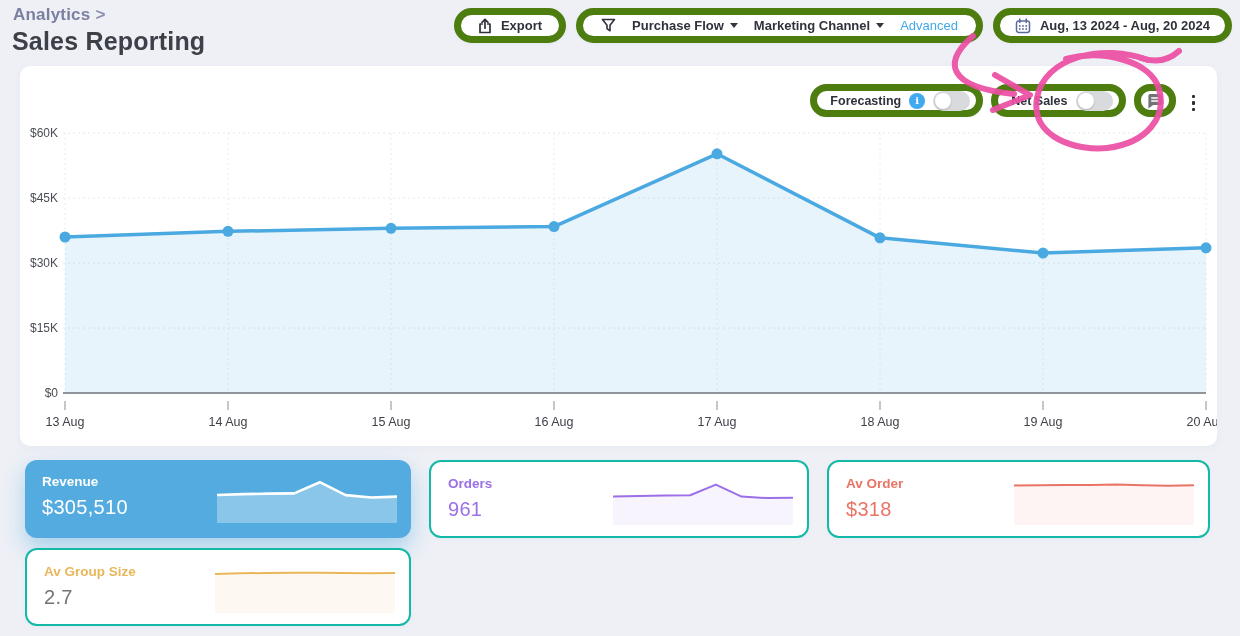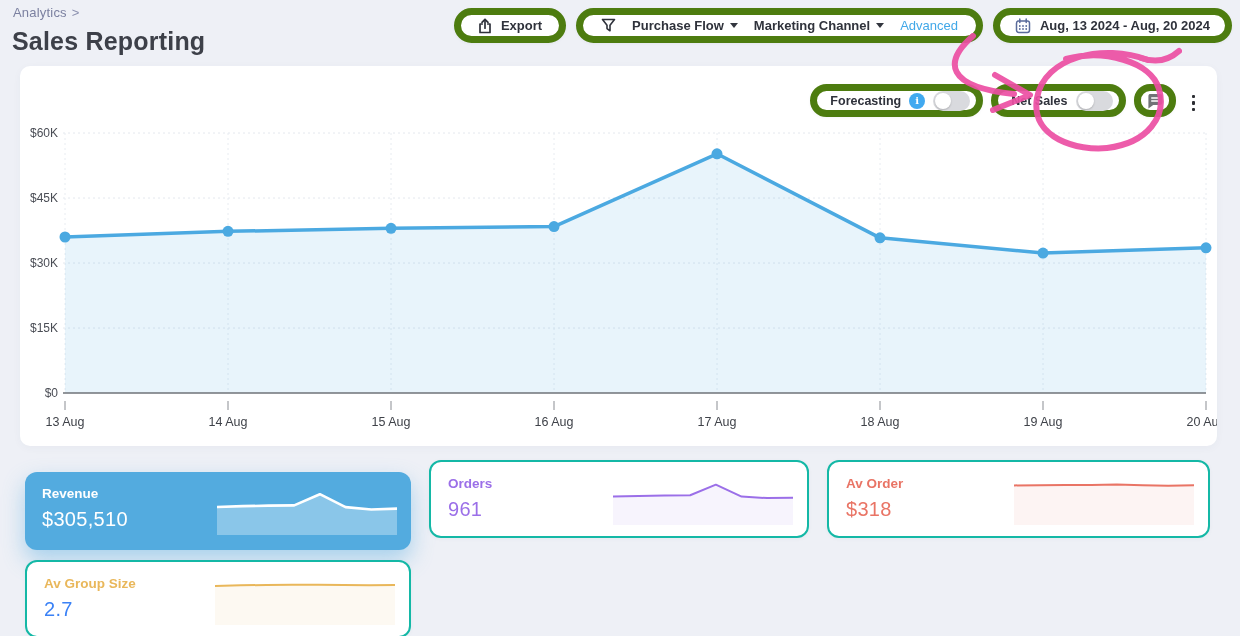--- a/index.html
+++ b/index.html
@@ -1,21 +1,21 @@
 <!DOCTYPE html>
 <html><head>
 <meta charset="utf-8">
 <style>
   * { margin:0; padding:0; box-sizing:border-box; }
   html,body { width:1240px; height:636px; overflow:hidden; }
   body { font-family:"Liberation Sans", sans-serif; background:#eef0f6; position:relative; }
   .stage { position:absolute; inset:0; }
 
   
-  .breadcrumb { position:absolute; left:13px; top:5px; font-size:13px; font-weight:normal;
+  .breadcrumb { position:absolute; left:13px; top:5px; font-size:17px; font-weight:bold;
     color:#7b80a0; letter-spacing:.2px; cursor:pointer; }
   .breadcrumb .sep { margin-left:5px; color:#8a8fae; }
   .page-title { position:absolute; left:12px; top:27px; font-size:25px; font-weight:700;
     color:#3d4049; letter-spacing:.2px; }
 
   
   .toolbar { position:absolute; top:8px; right:8px; display:flex; align-items:center; gap:10px; }
   .pill { background:#fff; border:7px solid #4d7c0f; border-radius:18px; height:35px;
     display:flex; align-items:center; box-shadow:0 1px 3px rgba(60,70,110,.05);
     font-size:13px; font-weight:bold; color:#2f323b; }
@@ -181,21 +181,21 @@
       </button>
       <button class="kebab">
           <i></i>
           <i></i>
           <i></i>
         </button>
     </div>
   </div>
 
   <div class="cards" id="cards">
-      <div class="mcard selected" style="background: rgb(83, 171, 223); margin-top: 12px;">
+      <div class="mcard selected" style="background: rgb(83, 171, 223);">
         <div class="label" style="color: rgb(83, 171, 223);">Revenue</div>
         <div class="value" style="color: rgb(83, 171, 223);">$305,510</div>
         <svg class="spark" width="180" height="48" viewBox="0 0 180 48">
           <path d="M0,20 L25.714285714285715,19.133333333333333 L51.42857142857143,18.666666666666668 L77.14285714285714,18.4 L102.85714285714286,7.199999999999998 L128.57142857142858,20.133333333333333 L154.28571428571428,22.46666666666667 L180,21.666666666666664 L180,48 L0,48 Z" fill="rgba(255,255,255,0.32)"></path>
           <path d="M0,20 L25.714285714285715,19.133333333333333 L51.42857142857143,18.666666666666668 L77.14285714285714,18.4 L102.85714285714286,7.199999999999998 L128.57142857142858,20.133333333333333 L154.28571428571428,22.46666666666667 L180,21.666666666666664" fill="none" stroke="#ffffff" stroke-width="2.6" stroke-linejoin="round" stroke-linecap="round"></path>
         </svg>
       </div>
       <div class="mcard">
         <div class="label" style="color: rgb(155, 111, 232);">Orders</div>
         <div class="value" style="color: rgb(155, 111, 232);">961</div>
@@ -207,21 +207,21 @@
       <div class="mcard">
         <div class="label" style="color: rgb(233, 116, 101);">Av Order</div>
         <div class="value" style="color: rgb(233, 116, 101);">$318</div>
         <svg class="spark" width="180" height="48" viewBox="0 0 180 48">
           <path d="M0,8.394366197183096 L25.714285714285715,8.16901408450704 L51.42857142857143,7.943661971830985 L77.14285714285714,8.056338028169012 L102.85714285714286,7.492957746478873 L128.57142857142858,8.281690140845068 L154.28571428571428,8.73239436619718 L180,8.16901408450704 L180,48 L0,48 Z" fill="#E9746514"></path>
           <path d="M0,8.394366197183096 L25.714285714285715,8.16901408450704 L51.42857142857143,7.943661971830985 L77.14285714285714,8.056338028169012 L102.85714285714286,7.492957746478873 L128.57142857142858,8.281690140845068 L154.28571428571428,8.73239436619718 L180,8.16901408450704" fill="none" stroke="#E97465" stroke-width="2" stroke-linejoin="round" stroke-linecap="round"></path>
         </svg>
       </div>
       <div class="mcard">
         <div class="label" style="color: rgb(233, 183, 90);">Av Group Size</div>
-        <div class="value" style="color: #3b82f6;">2.7</div>
+        <div class="value" style="color: #737373;">2.7</div>
         <svg class="spark" width="180" height="48" viewBox="0 0 180 48">
           <path d="M0,9.066666666666663 L25.714285714285715,8.266666666666662 L51.42857142857143,7.999999999999999 L77.14285714285714,7.866666666666667 L102.85714285714286,7.733333333333331 L128.57142857142858,7.999999999999999 L154.28571428571428,8.266666666666662 L180,7.999999999999999 L180,48 L0,48 Z" fill="#E9B75A14"></path>
           <path d="M0,9.066666666666663 L25.714285714285715,8.266666666666662 L51.42857142857143,7.999999999999999 L77.14285714285714,7.866666666666667 L102.85714285714286,7.733333333333331 L128.57142857142858,7.999999999999999 L154.28571428571428,8.266666666666662 L180,7.999999999999999" fill="none" stroke="#E9B75A" stroke-width="2" stroke-linejoin="round" stroke-linecap="round"></path>
         </svg>
       </div>
     </div>
 
   <svg class="annot" id="annot" viewBox="0 0 1240 636">
     <g fill="none" stroke-width="6" stroke-linecap="round" stroke-linejoin="round" opacity="0.92" stroke="#EC4FA3">
       <path id="annot-circle" d="M 1148,60 C 1103,43 1044,57 1037,98 C 1030,139 1079,151 1107,148 C 1148,143 1167,116 1159,89 C 1151,61 1103,49 1066,59"></path>

